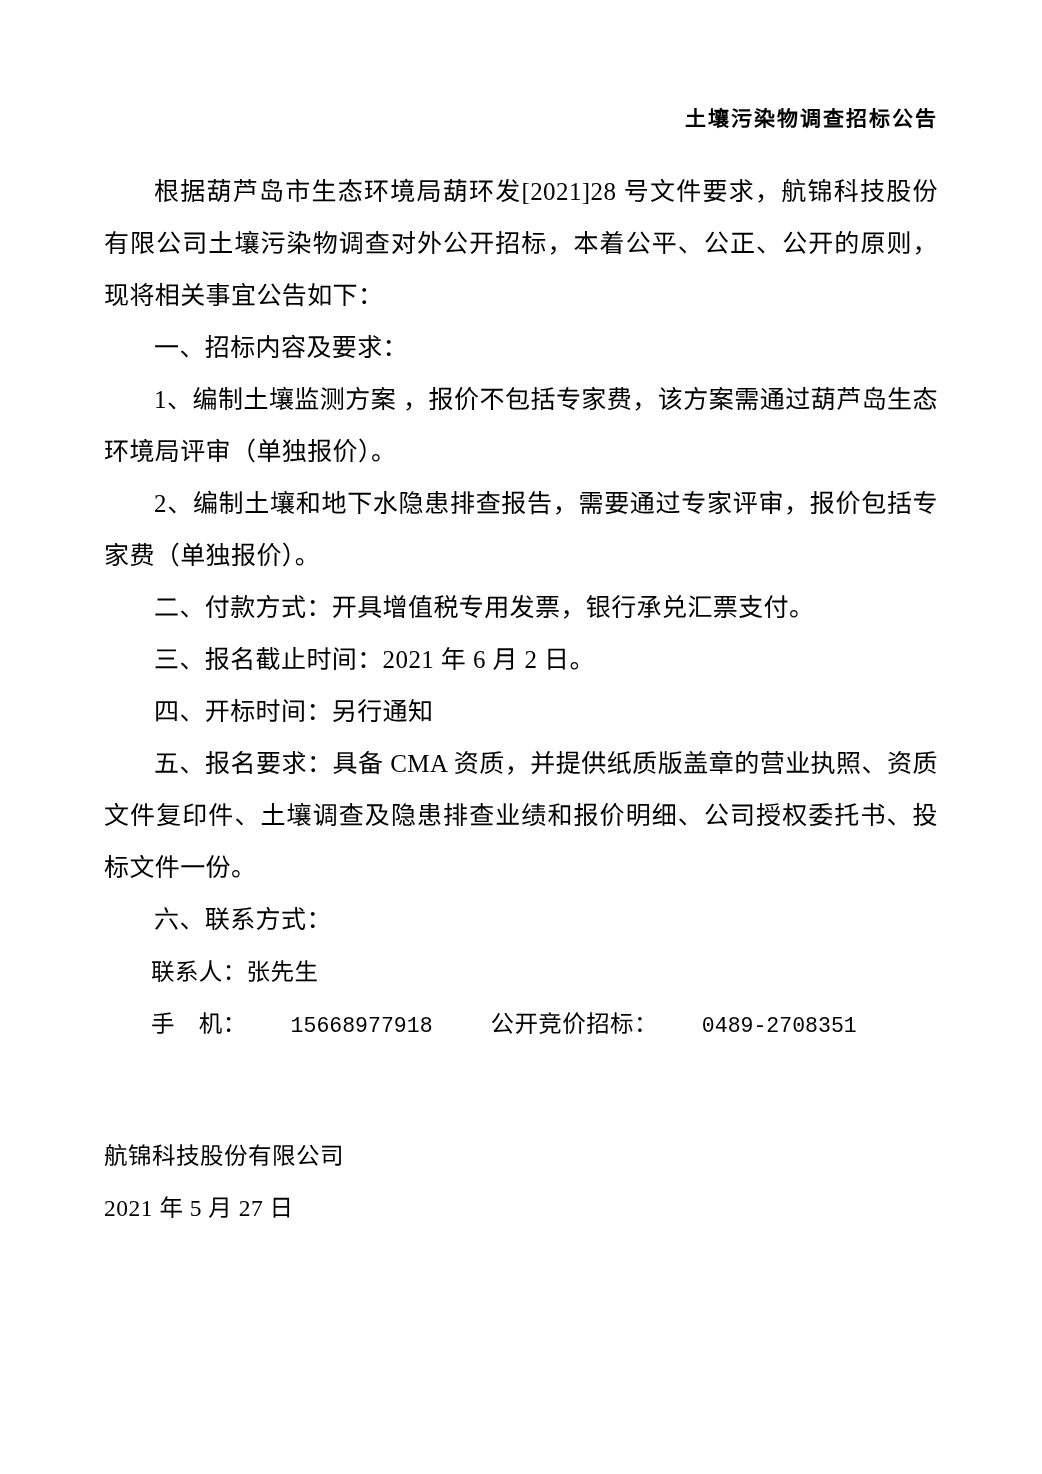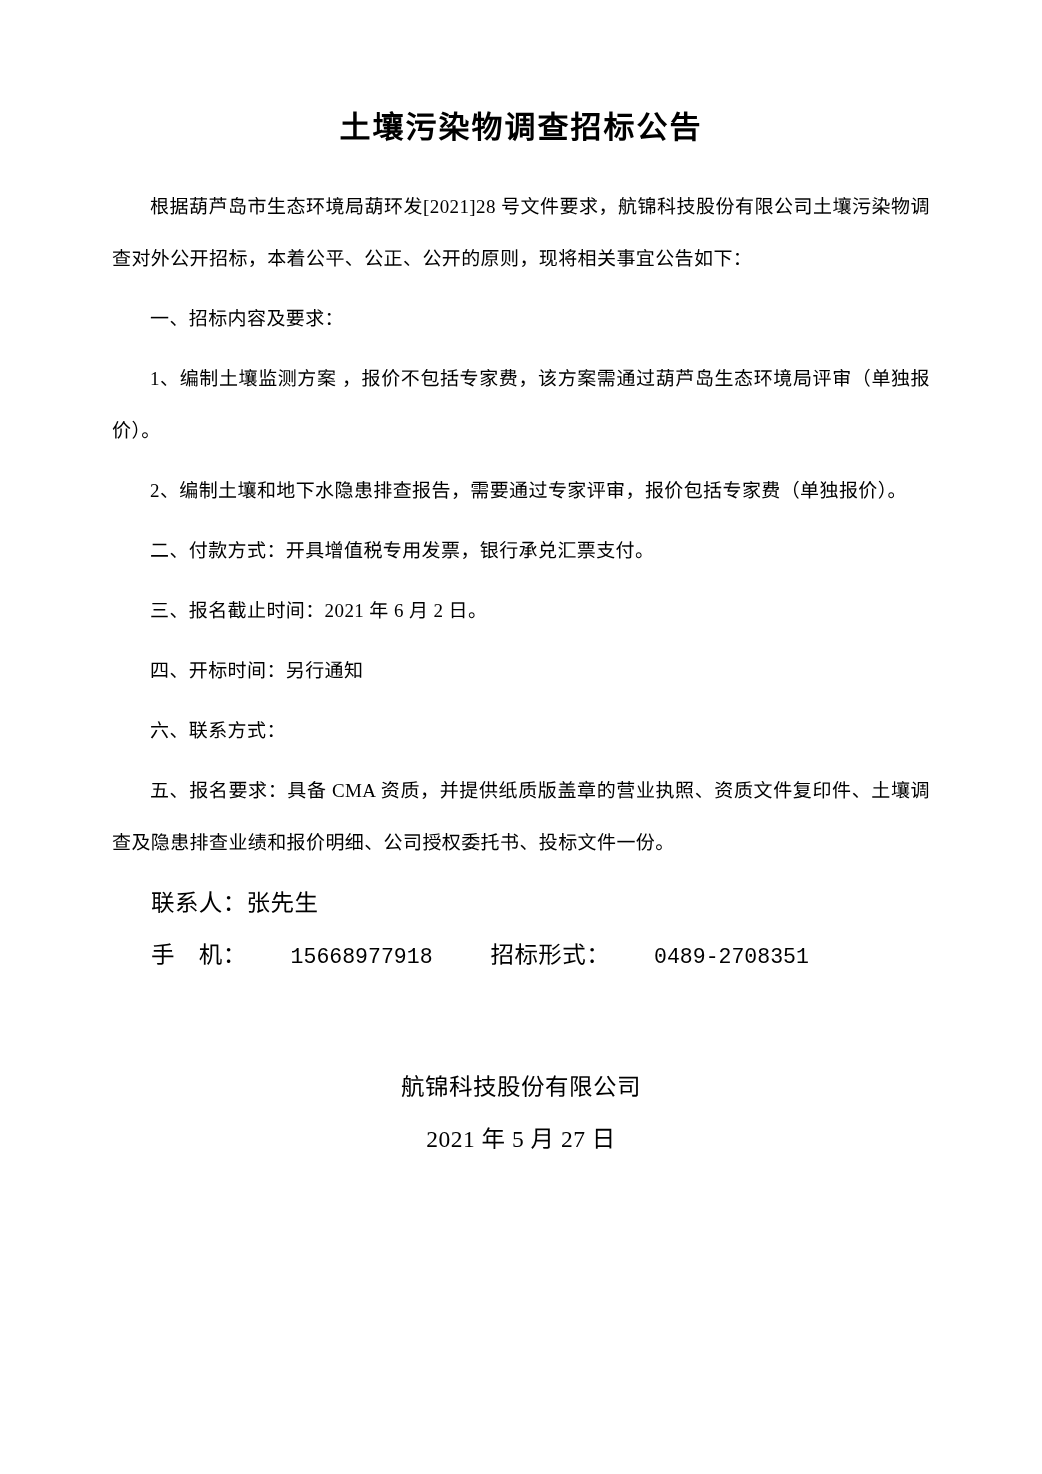--- a/index.html
+++ b/index.html
@@ -14,33 +14,33 @@
     color: #000000;
   }
   .page {
     width: 1042px;
     min-height: 1474px;
     box-sizing: border-box;
     padding: 74px 104px 40px 104px;
     position: relative;
   }
   .doc-title {
-    text-align: center;
-    font-size: 31px;
+    text-align: right;
+    font-size: 21px;
     font-weight: bold;
     letter-spacing: 2px;
     margin: 28px 0 34px 0;
     font-family: "Liberation Serif", "DejaVu Serif", serif;
   }
   .para {
-    font-size: 19px;
+    font-size: 25px;
     line-height: 52px;
     text-indent: 2em;
     text-align: justify;
-    margin: 8px;
+    margin: 0;
     letter-spacing: 0.4px;
   }
   .contact-line {
     font-size: 23.5px;
     line-height: 52px;
     text-indent: 2em;
     letter-spacing: 0.4px;
     margin: 0;
   }
   .phone-row {
@@ -55,21 +55,21 @@
     width: 58px;
   }
   .mono {
     font-family: "Liberation Mono", "DejaVu Sans Mono", monospace;
     font-size: 21.5px;
     letter-spacing: 0px;
     margin-left: 44px;
   }
   .sign-block {
     margin-top: 78px;
-    text-align: center;
+    text-align: left;
   }
   .sign-line {
     font-size: 23.5px;
     line-height: 52px;
     letter-spacing: 0.5px;
   }
 </style>
 </head>
 <body>
 
@@ -86,28 +86,28 @@
   <p class="para">2、编制土壤和地下水隐患排查报告，需要通过专家评审，报价包括专家费（单独报价）。</p>
 
 
 
   <p class="para">二、付款方式：开具增值税专用发票，银行承兑汇票支付。</p>
 
   <p class="para">三、报名截止时间：2021 年 6 月 2 日。</p>
 
   <p class="para">四、开标时间：另行通知</p>
 
+  <p class="para">五、报名要求：具备 CMA 资质，并提供纸质版盖章的营业执照、资质文件复印件、土壤调查及隐患排查业绩和报价明细、公司授权委托书、投标文件一份。</p>
+
   <p class="para">六、联系方式：</p>
-
-  <p class="para">五、报名要求：具备 CMA 资质，并提供纸质版盖章的营业执照、资质文件复印件、土壤调查及隐患排查业绩和报价明细、公司授权委托书、投标文件一份。</p>
 
   <p class="contact-line">联系人：张先生</p>
 
   <p class="phone-row">
-    <span>手　机：</span><span class="mono">15668977918</span><span class="gap"></span><span>招标形式：</span><span class="mono">0489-2708351</span>
+    <span>手　机：</span><span class="mono">15668977918</span><span class="gap"></span><span>公开竞价招标：</span><span class="mono">0489-2708351</span>
   </p>
 
   <div class="sign-block">
     <div class="sign-line">航锦科技股份有限公司</div>
     <div class="sign-line">2021 年 5 月 27 日</div>
   </div>
 
 </div>
 
 </body></html>

